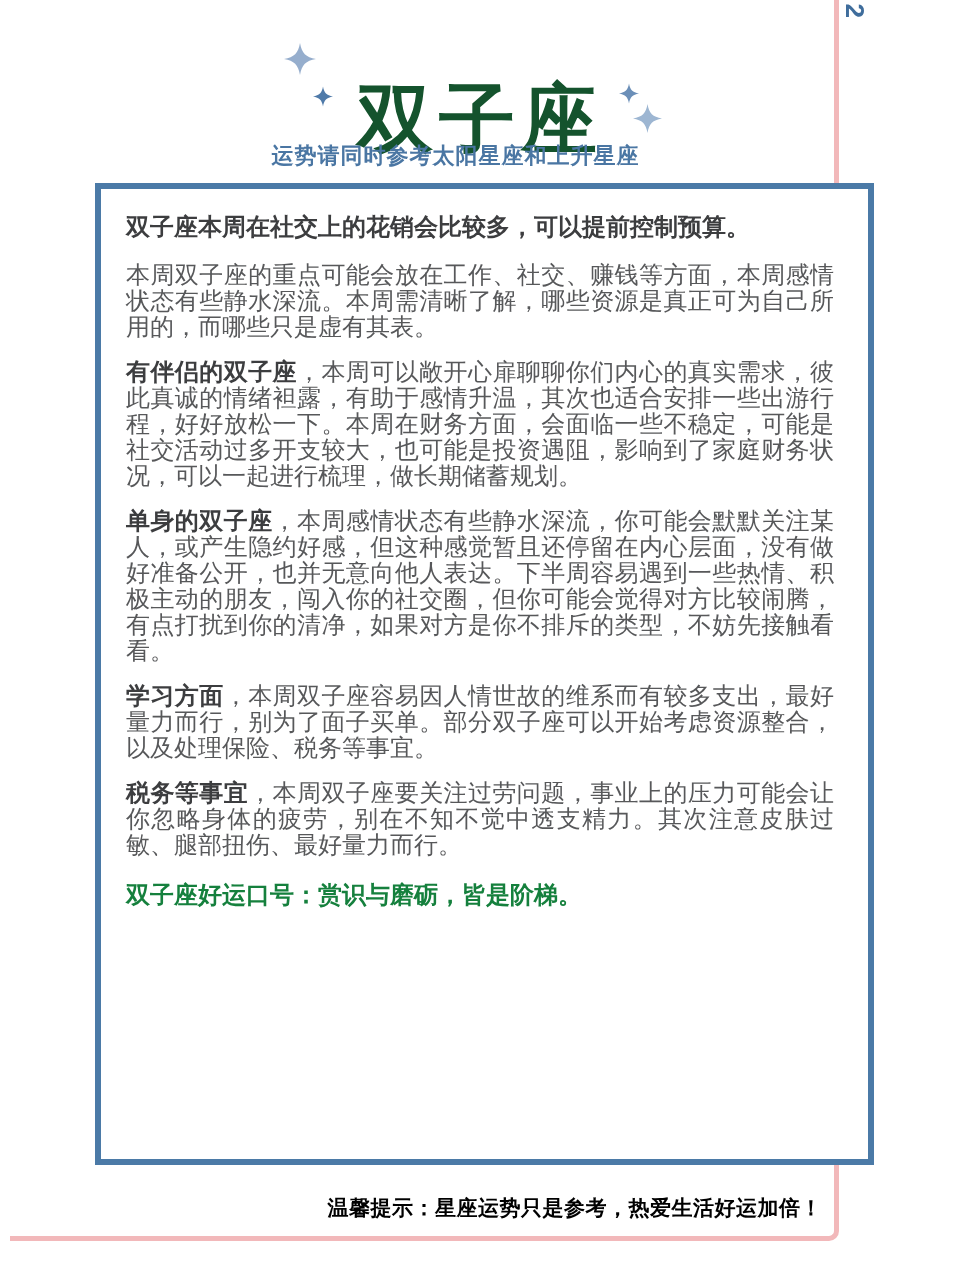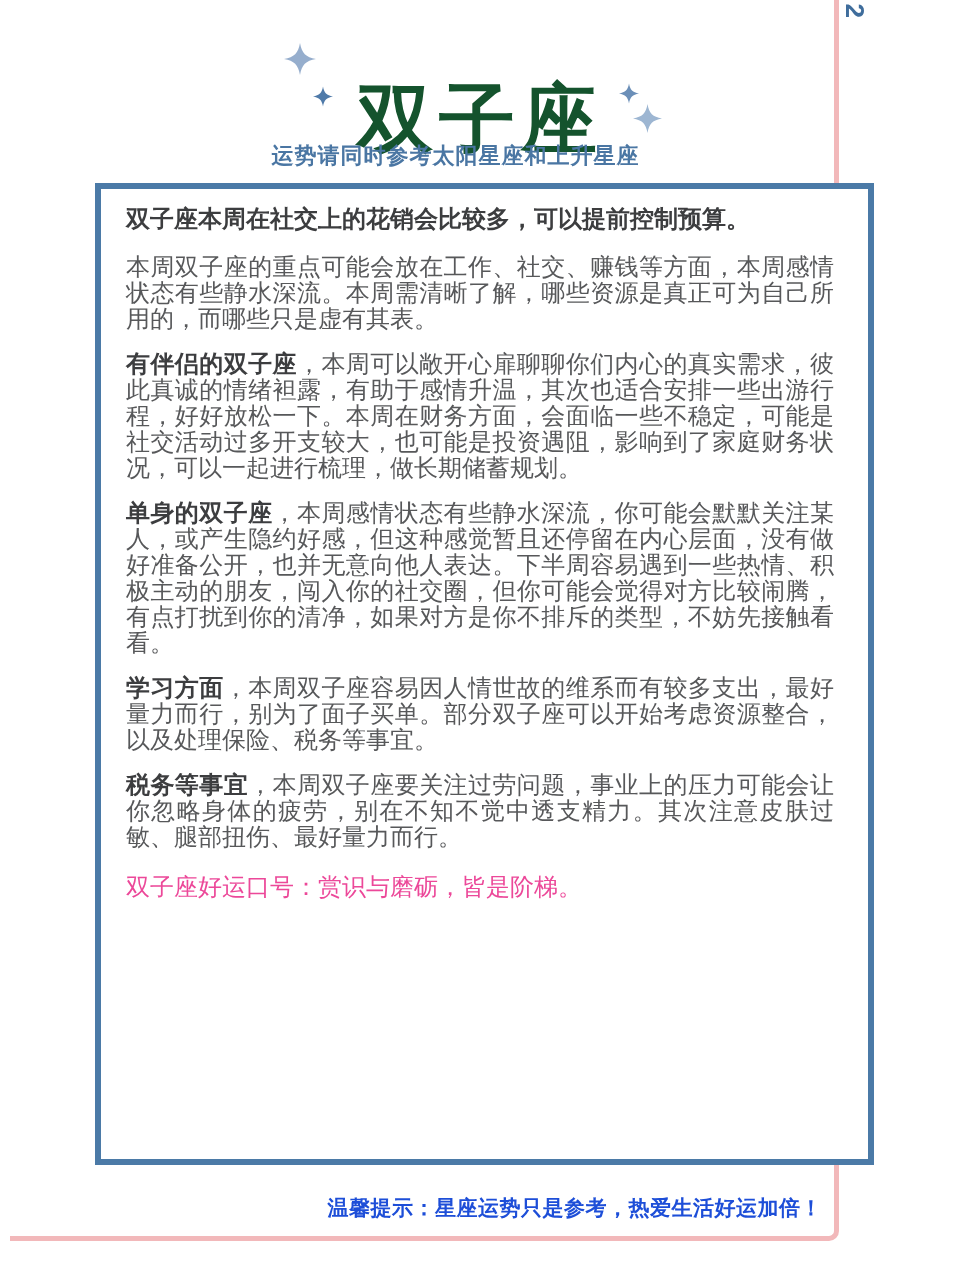--- a/index.html
+++ b/index.html
@@ -69,37 +69,37 @@
   .content-box{
     position:absolute;left:95px;top:183px;width:779px;height:982px;
     box-sizing:border-box;
     border:6px solid #4b7aa7;
     background:#ffffff;
     padding:17px 34px 0 25px;
     overflow:hidden;
     z-index:2;
   }
   .content-box p{
-    margin:0 0 19px 0;
+    margin:8px 0 19px 0;
     font-size:24px;line-height:26px;
     color:#57585a;
     text-align:justify;
   }
   p.lead{
     font-weight:bold;color:#3c3d3f;margin-bottom:22px;text-align:left;
   }
   .plabel{font-weight:bold;color:#3c3d3f;}
   p.slogan{
-    font-weight:normal;color:#ec4899;margin-top:24px;text-align:left;
+    font-weight:bold;color:#15803d;margin-top:24px;text-align:left;
   }
 
   
   .footer-tip{
     position:absolute;top:1194px;right:138px;
-    font-size:21px;font-weight:bold;color:#1d4ed8;
+    font-size:21px;font-weight:bold;color:#000000;
     letter-spacing:0.5px;white-space:nowrap;
     z-index:3;
   }
 </style>
 </head>
 <body>
 
 <div class="page">
 
   <div class="pink-frame"></div>

